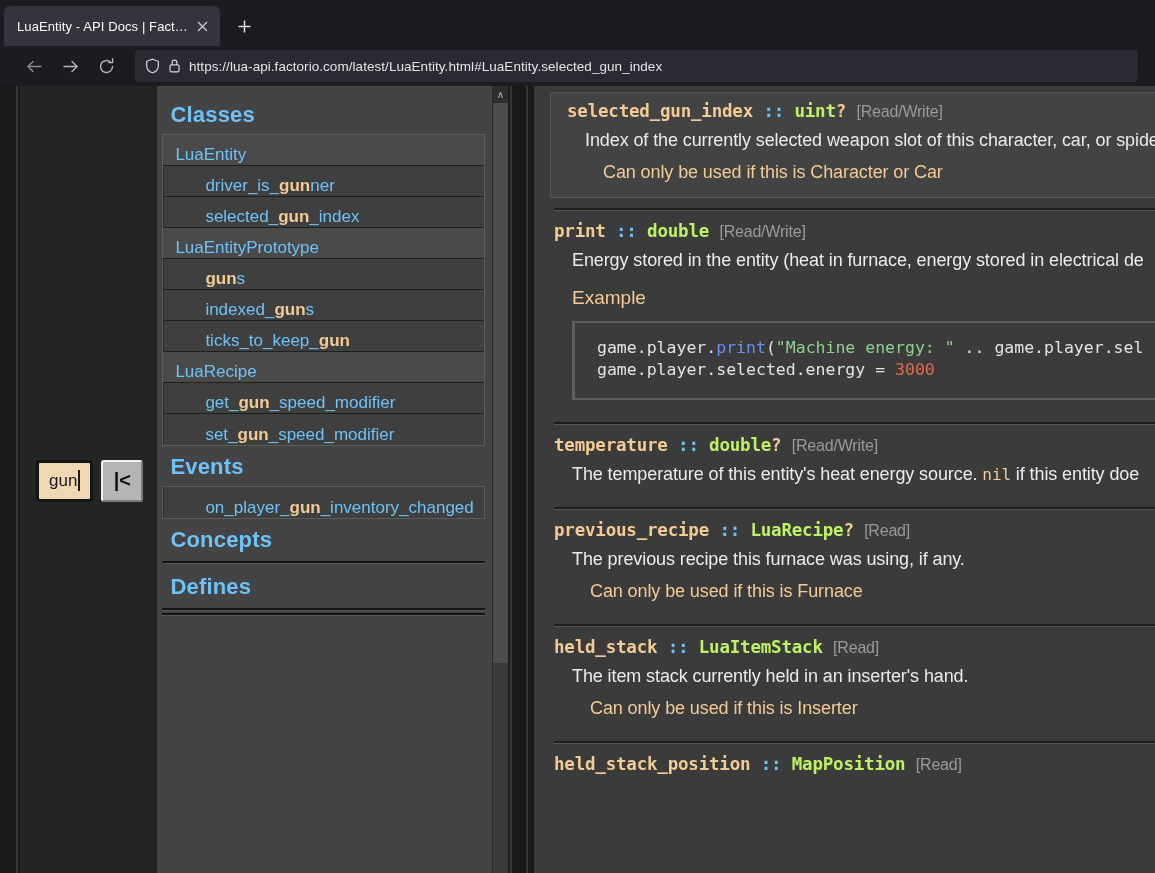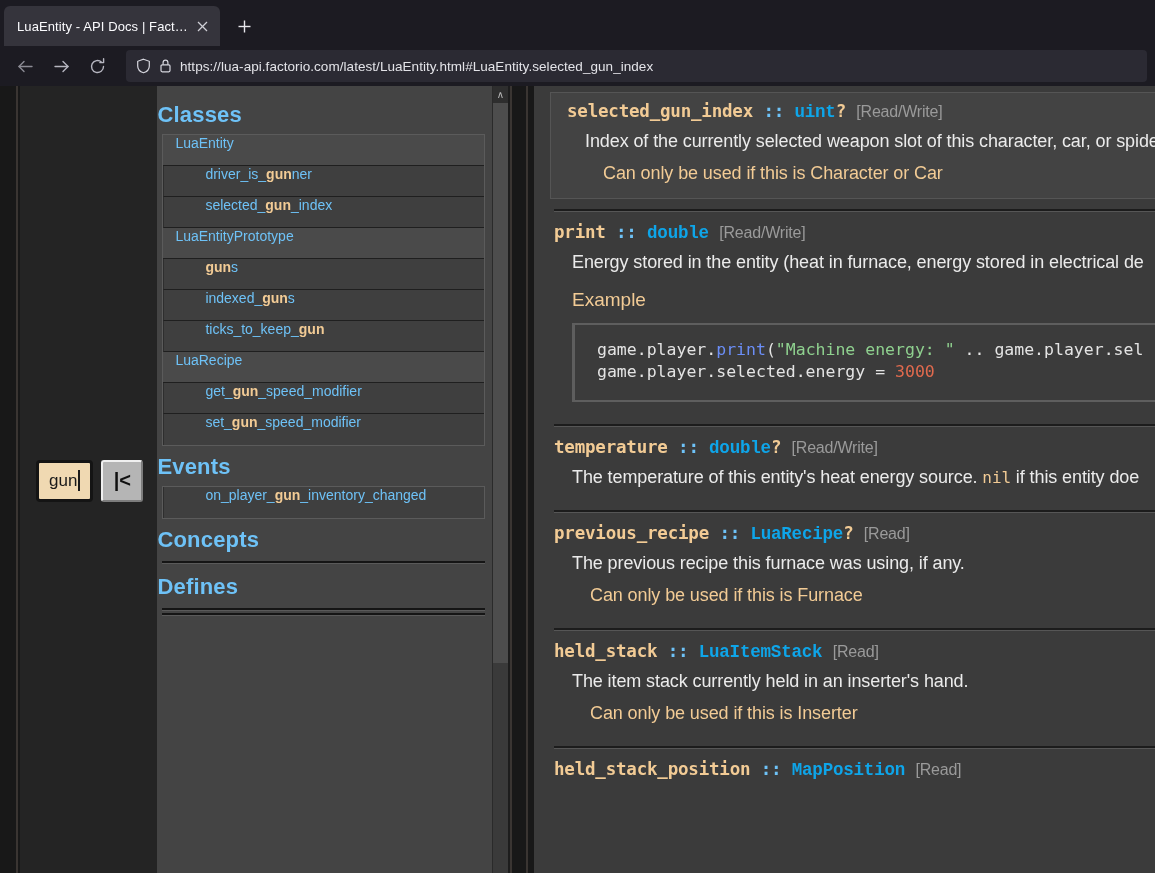--- a/index.html
+++ b/index.html
@@ -34,21 +34,21 @@
     color: #cfcfd6; font-size: 15px; border-radius: 4px;
   }
   .new-tab {
     width: 34px; height: 34px; margin-left: 7px; margin-bottom: 3px;
     display: flex; align-items: center; justify-content: center;
     color: #e8e8ed; font-size: 20px; border-radius: 4px;
   }
 
   #nav-bar {
     height: 40px; display: flex; align-items: center;
-    padding: 0 8px; background: #1c1b22; gap: 2px;
+    padding: 0 17px; background: #1c1b22; gap: 2px;
   }
   .nav-btn {
     width: 34px; height: 32px; flex: none;
     display: flex; align-items: center; justify-content: center;
     color: #b6b6c0; border-radius: 4px;
   }
   .nav-btn.back { color: #8b8b95; }
   .nav-btn svg { display: block; }
   #urlbar {
     flex: 1; height: 32px; margin-left: 10px;
@@ -142,40 +142,40 @@
     overflow: hidden;
   }
   #results {
     flex: 1; min-width: 0;
     padding: 6px 0 0 0;
     overflow: hidden;
   }
 
   .sec-title {
     color: #6ec2f7; font-size: 22px; font-weight: bold;
-    padding: 8px 0 6px 0;
+    padding: 8px 0 6px 13px;
     letter-spacing: 0.2px;
   }
   .sec-title.first { padding-top: 10px; }
   .group {
     margin: 0 7px 0 5px;
     border: 1px solid #5b5b5b;
     background: #3f3f3f;
   }
   .empty-rule {
     margin: 2px 7px 2px 5px;
     border-top: 2px solid #151515;
     border-bottom: 1px solid #5a5a5a;
     height: 0;
   }
   .row {
-    display: flex; align-items: flex-start;
+    display: flex; align-items: flex-end;
     height: 31px;
     border-bottom: 1px solid #1f1f1f;
-    font-size: 14px;
+    font-size: 17px;
     background: #3f3f3f;
   }
   .row:last-child { border-bottom: none; }
   .row.cls {
     color: #6ec2f7;
     padding-left: 12px;
     background: #4a4a4a;
   }
   .row.mem {
     color: #6ec2f7;
@@ -249,21 +249,21 @@
   }
 
   .sig {
     font-family: "DejaVu Sans Mono", monospace;
     font-size: 17.5px; font-weight: bold;
     white-space: nowrap;
     letter-spacing: -0.2px;
   }
   .sig .name { color: #f2cb95; }
   .sig .colons { color: #6ec2f7; }
-  .sig .type { color: #0ea5e9; font-family: Liberation Mono, monospace; }
+  .sig .type { color: #bef264; }
   .sig .qmark { color: #f2cb95; }
   .sig .access {
     color: #9a9a9a; font-weight: normal;
     font-family: "Liberation Sans", sans-serif;
     font-size: 16px;
   }
 
   .desc {
     color: #ebebeb; font-size: 18px;
     margin: 9px 0 0 18px;

